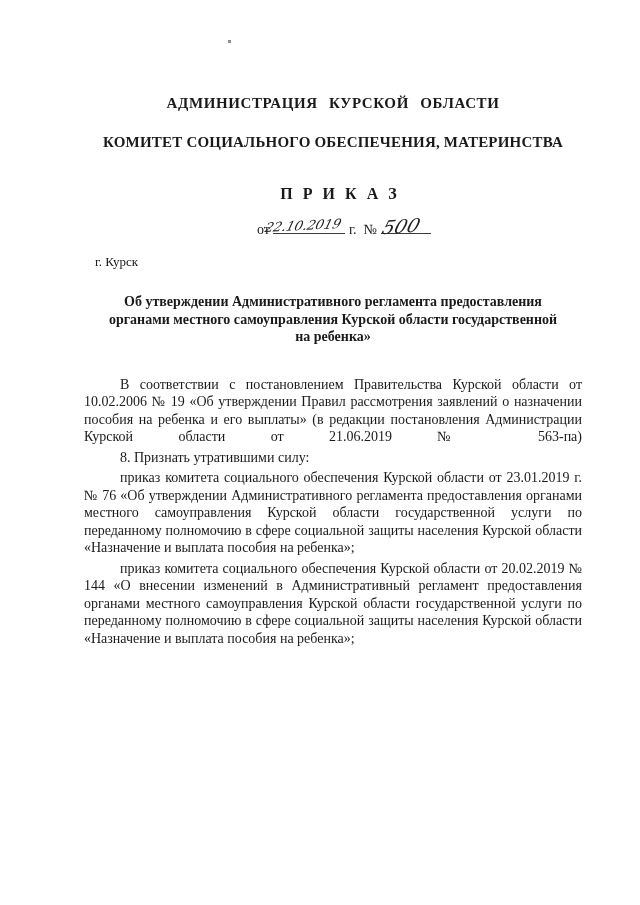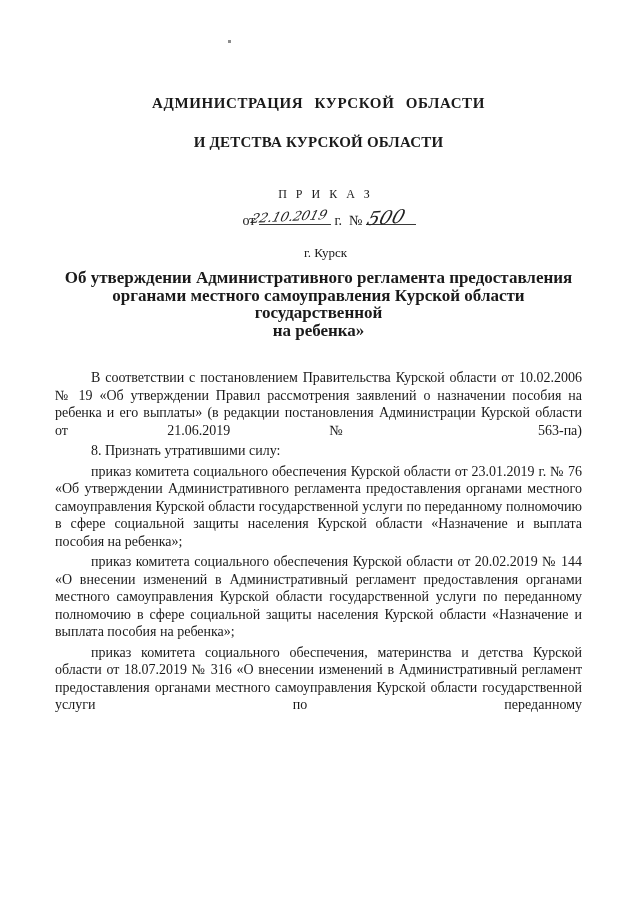--- a/index.html
+++ b/index.html
@@ -13,21 +13,21 @@
     overflow: hidden;
   }
   .speck {
     position: absolute;
     left: 228px;
     top: 40px;
     width: 3px;
     height: 3px;
     background: #8d8d8d;
   }
-  .content { padding: 0 55px 0 52px; }
+  .content { padding: 0 55px 0 81px; }
 
   .org1 {
     margin: 95px 0 0 0;
     text-align: center;
     font-size: 15px;
     font-weight: bold;
     line-height: 16px;
     letter-spacing: 0.6px;
     word-spacing: 7px;
   }
@@ -35,26 +35,27 @@
     margin: 23px 0 0 0;
     text-align: center;
     font-size: 15px;
     font-weight: bold;
     line-height: 16px;
     letter-spacing: 0.2px;
   }
   .org2 div { line-height: 16px; }
 
   .doctype {
-    margin: 36px 0 7px 0;
+    margin: 36px 0 16px 0;
     text-align: center;
-    font-size: 12px;
+    font-size: 16px;
     line-height: 16px;
     letter-spacing: 3px;
     padding-left: 14px;
+    font-weight: bold;
   }
 
   .dateline {
     margin: 3px 0 16px 22px;
     text-align: center;
     font-size: 14px;
     line-height: 19px;
     white-space: nowrap;
   }
   .fill {
@@ -80,29 +81,29 @@
     transform: skewX(-18deg) rotate(-3deg);
   }
   .hw-num {
     left: 2px;
     bottom: -3px;
     font-size: 19px;
     transform: skewX(-20deg) rotate(-4deg);
   }
   .city {
     margin: 4px 0 0 14px;
-    text-align: center;
+    text-align: left;
     font-size: 13px;
     line-height: 14px;
   }
 
   .title {
-    margin: 9px 0 0 0;
+    margin: 24px 0 0 0;
     text-align: center;
-    font-size: 17px;
+    font-size: 14px;
     font-weight: bold;
     line-height: 17.5px;
   }
 
   .bodytext { margin-top: 30px; }
   .bodytext p {
     margin: 3px;
     text-align: justify;
     text-indent: 36px;
     font-size: 14px;
@@ -115,37 +116,36 @@
 <body>
 
 <div class="page">
   <div class="speck"></div>
 
   <div class="content">
 
     <div class="org1">АДМИНИСТРАЦИЯ КУРСКОЙ ОБЛАСТИ</div>
 
     <div class="org2">
-      <div>И ДЕТСТВА КУРСКОЙ ОБЛАСТИ</div>
+      <div>КОМИТЕТ СОЦИАЛЬНОГО ОБЕСПЕЧЕНИЯ, МАТЕРИНСТВА</div>
     </div>
 
     <div class="doctype">П Р И К А З</div>
 
     <div class="dateline"><span>от</span>&nbsp;<span class="fill fill-date"><span class="hw hw-date">22.10.2019</span></span>&nbsp;<span>г.</span>&nbsp;&nbsp;<span>№</span><span class="fill fill-num"><span class="hw hw-num">500</span></span></div>
 
     <div class="city">г. Курск</div>
 
     <div class="title">
       <div>Об утверждении Административного регламента  предоставления</div>
       <div>органами местного самоуправления Курской области государственной</div>
       <div>на ребенка»</div>
     </div>
 
     <div class="bodytext">
       <p class="cut">В соответствии с постановлением Правительства Курской области от 10.02.2006 № 19 «Об утверждении Правил рассмотрения заявлений о назначении пособия на ребенка и его выплаты» (в редакции постановления Администрации Курской области от 21.06.2019 № 563-па)</p>
       <p>8. Признать утратившими силу:</p>
       <p>приказ комитета социального обеспечения Курской области от 23.01.2019 г. № 76 «Об утверждении Административного регламента предоставления органами местного самоуправления Курской области государственной услуги по переданному полномочию в сфере социальной защиты населения Курской области «Назначение и выплата пособия на ребенка»;</p>
       <p>приказ комитета социального обеспечения Курской области от 20.02.2019 № 144 «О внесении изменений в Административный регламент предоставления органами местного самоуправления Курской области государственной услуги по переданному полномочию в сфере социальной защиты населения Курской области «Назначение и выплата пособия на ребенка»;</p>
-      <p class="cut">приказ комитета социального обеспечения, материнства и детства Курской области от 18.07.2019 № 316 «О внесении изменений в Административный регламент предоставления органами местного самоуправления Курской области государственной услуги по переданному</p>
     </div>
 
   </div>
 </div>
 
 </body></html>

